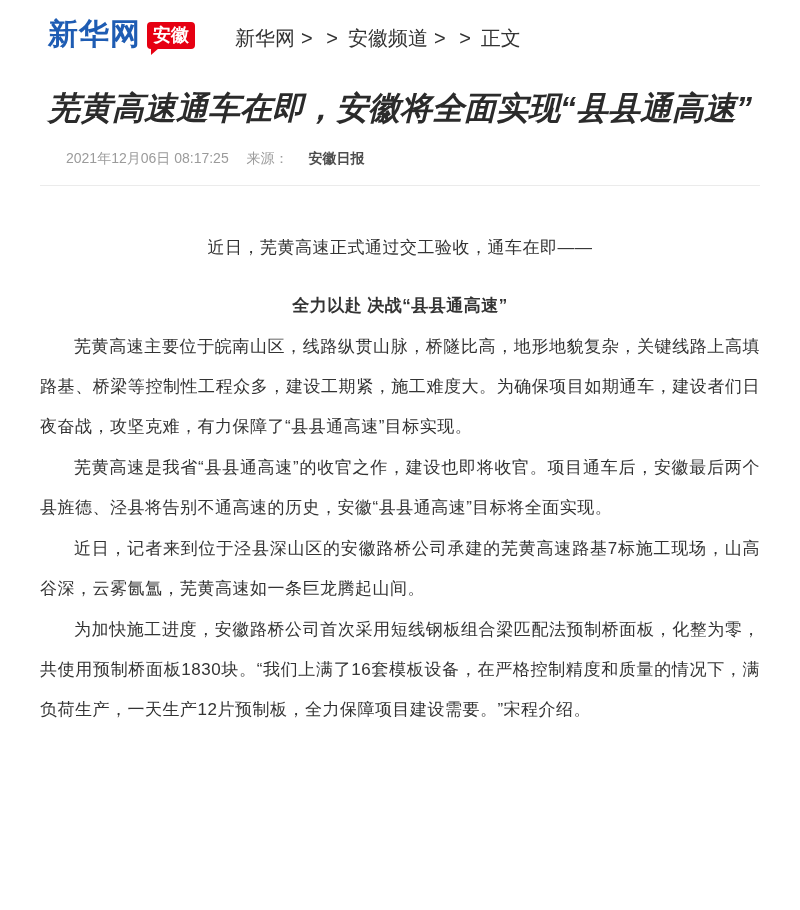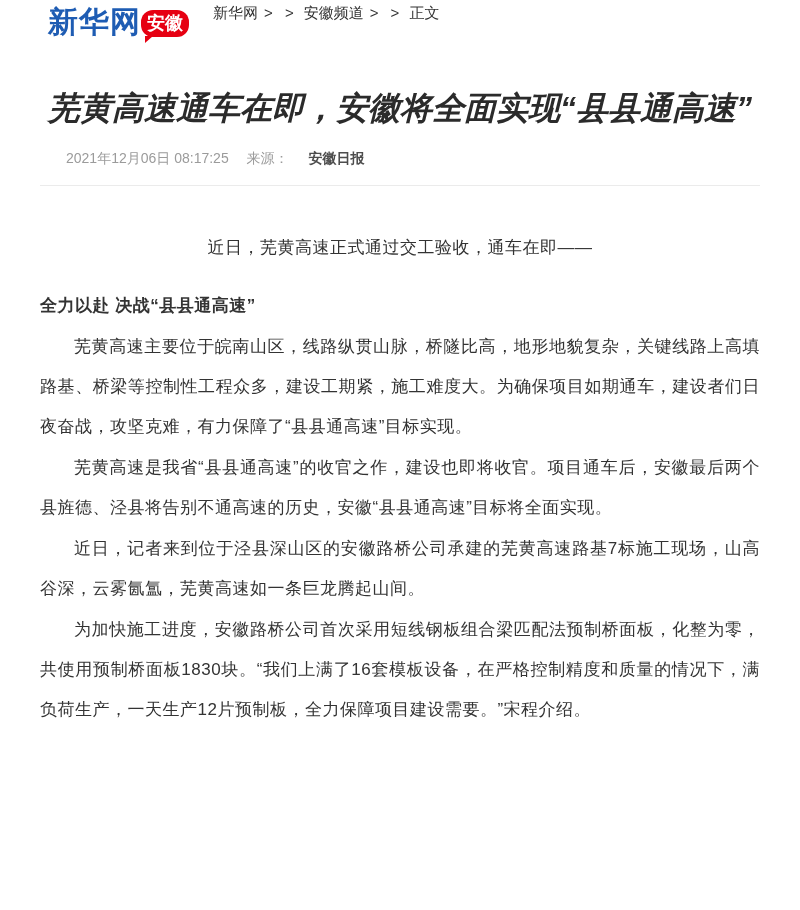--- a/index.html
+++ b/index.html
@@ -17,43 +17,43 @@
   body{
     width:800px;height:910px;overflow:hidden;
     background:#ffffff;
     font-family:"Liberation Sans","DejaVu Sans",sans-serif;
     color:var(--body-text);
   }
   .page{padding:0 40px;}
 
   
   .site-header{
-    display:flex;align-items:flex-start;
-    padding:4px 0 10px 8px;
+    display:flex;align-items:flex-end;
+    padding:28px 0 10px 8px;
     height:62px;
   }
   .logo{display:flex;align-items:center;text-decoration:none;cursor:pointer;}
   .logo-text{
     font-size:30px;font-weight:bold;color:var(--logo-blue);
     letter-spacing:1px;line-height:36px;
   }
   .logo-badge{
-    position:relative;margin-left:0;margin-top:2px;
+    position:relative;margin-left:6px;margin-top:2px;
     background:var(--badge-red);color:#fff;
     font-size:18px;font-weight:bold;line-height:1;
-    padding:4px 6px 5px;border-radius:12px;
+    padding:4px 6px 5px;border-radius:4px;
   }
   .logo-badge::after{
     content:"";position:absolute;left:4px;bottom:-6px;
     width:0;height:0;
     border-top:7px solid var(--badge-red);
     border-right:8px solid transparent;
   }
   .breadcrumb{
-    margin-left:24px;font-size:15px;color:var(--breadcrumb-text);
+    margin-left:40px;font-size:20px;color:var(--breadcrumb-text);
     white-space:nowrap;
   }
   .bc-item{cursor:pointer;}
   .bc-sep{margin:0 6px;color:var(--breadcrumb-text);letter-spacing:4px;}
 
   
   .title{
     margin:24px 0 0 8px;
     font-size:32px;line-height:44px;font-weight:bold;
     color:var(--title-text);
@@ -73,21 +73,21 @@
   
   .article-body{
     margin-top:42px;
     font-size:17px;line-height:40px;
     text-align:justify;
     color:var(--body-text);
     letter-spacing:0.5px;
   }
   .article-body p{margin:0 0 1px;text-indent:2em;}
   .article-body p.p-center{text-align:center;text-indent:0;}
-  .article-body p.p-center-bold{text-indent:0;font-weight:bold;margin-top:18px;}
+  .article-body p.p-center-bold{text-align:center;text-indent:0;font-weight:bold;margin-top:18px;}
   .article-body p.p-subhead{font-weight:bold;margin-top:-5px;}
 </style>
 </head>
 <body>
 
 <div class="page">
 
   <header class="site-header">
     <span class="logo">
       <span class="logo-text">新华网</span>

